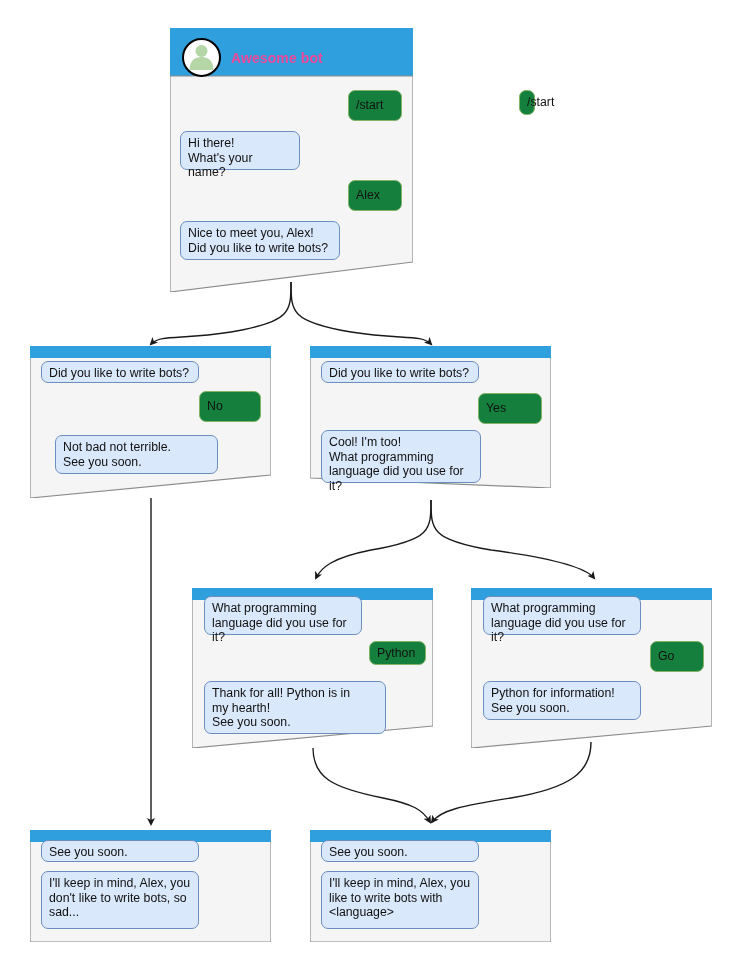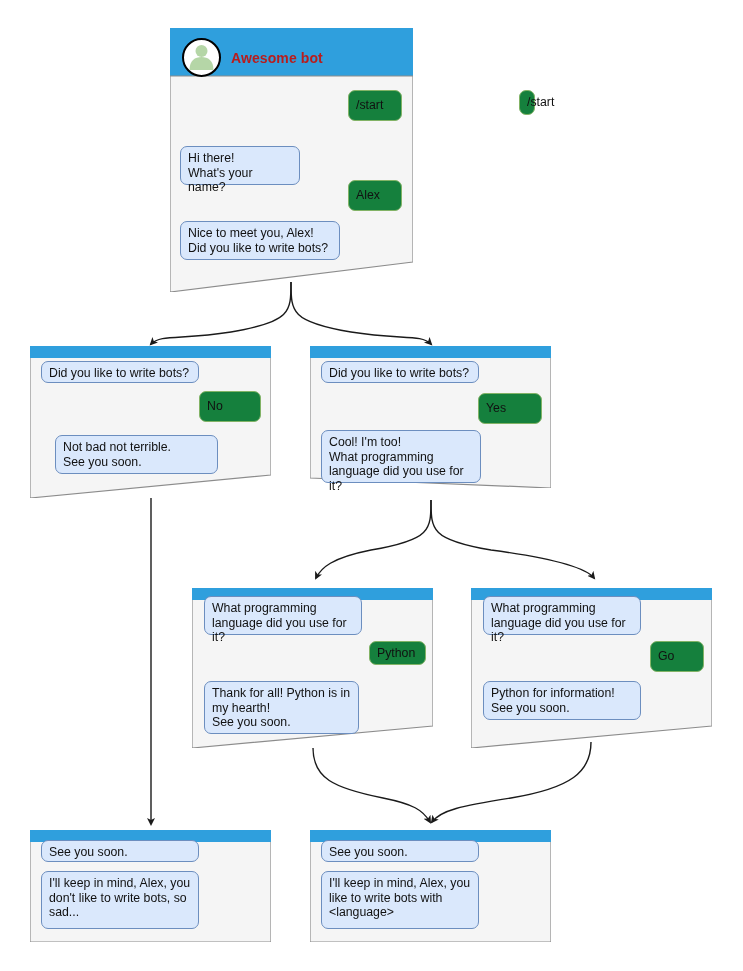--- a/index.html
+++ b/index.html
@@ -10,21 +10,21 @@
     overflow:hidden;
   }
   #flow-svg{position:absolute;left:0;top:0;width:743px;height:971px;}
 
   .card{position:absolute;}
   .card-shape{position:absolute;left:0;top:0;width:100%;height:100%;}
   .card-inner{position:absolute;left:0;top:0;width:100%;height:100%;}
 
   .header-title{
     position:absolute;
-    color:#b91c1c;
+    color:#ec4899;
     font-size:14px;
     font-weight:bold;
     letter-spacing:.1px;
   }
 
   .avatar{
     position:absolute;
     border-radius:50%;
     background:#ffffff;
     border:2px solid #000000;
@@ -91,21 +91,21 @@
         <path d="M5.5,30 C5.5,20.5 11,17 17.5,17 C24,17 29.5,20.5 29.5,30 Z" fill="#b5d6a7"></path>
       </svg>
     </div>
     <div class="header-title" style="left:61px;top:22px;">Awesome bot</div>
 
     <div class="bubble user" style="left:349px;top:62px;width:0px;">/start</div>
   </div>
 </div>
 
 <div class="bubble user" style="left:348px;top:90px;width:54px;height:31px;justify-content:flex-start;">/start</div>
-<div class="bubble bot" style="left:180px;top:131px;width:120px;height:39px;margin-top:15px;">Hi there!
+<div class="bubble bot" style="left:180px;top:131px;width:120px;height:39px;">Hi there!
 What's your name?</div>
 <div class="bubble user" style="left:348px;top:180px;width:54px;height:31px;">Alex</div>
 <div class="bubble bot" style="left:180px;top:221px;width:160px;height:39px;">Nice to meet you, Alex!
 Did you like to write bots?</div>
 
 <div class="card" style="left:30px;top:346px;width:241px;height:152px;">
   <svg class="card-shape" viewBox="0 0 241 152" preserveAspectRatio="none" xmlns="http://www.w3.org/2000/svg">
     <polygon points="0,0 241,0 241,129 0,152" fill="#f5f5f5" stroke="#8c8c8c" stroke-width="1.2"></polygon>
     <rect x="0" y="0" width="241" height="12" fill="#2f9fdd"></rect>
   </svg>
@@ -129,21 +129,21 @@
 
 <div class="card" style="left:192px;top:588px;width:241px;height:160px;">
   <svg class="card-shape" viewBox="0 0 241 160" preserveAspectRatio="none" xmlns="http://www.w3.org/2000/svg">
     <polygon points="0,0 241,0 241,138 0,160" fill="#f5f5f5" stroke="#8c8c8c" stroke-width="1.2"></polygon>
     <rect x="0" y="0" width="241" height="12" fill="#2f9fdd"></rect>
   </svg>
 </div>
 <div class="bubble bot" style="left:204px;top:596px;width:158px;height:39px;">What programming
 language did you use for it?</div>
 <div class="bubble user" style="left:369px;top:641px;width:57px;height:24px;">Python</div>
-<div class="bubble bot" style="left:204px;top:681px;width:155px;height:53px;">Thank for all! Python is in
+<div class="bubble bot" style="left:204px;top:681px;width:182px;height:53px;">Thank for all! Python is in
 my hearth!
 See you soon.</div>
 
 <div class="card" style="left:471px;top:588px;width:241px;height:160px;">
   <svg class="card-shape" viewBox="0 0 241 160" preserveAspectRatio="none" xmlns="http://www.w3.org/2000/svg">
     <polygon points="0,0 241,0 241,138 0,160" fill="#f5f5f5" stroke="#8c8c8c" stroke-width="1.2"></polygon>
     <rect x="0" y="0" width="241" height="12" fill="#2f9fdd"></rect>
   </svg>
 </div>
 <div class="bubble bot" style="left:483px;top:596px;width:158px;height:39px;">What programming

